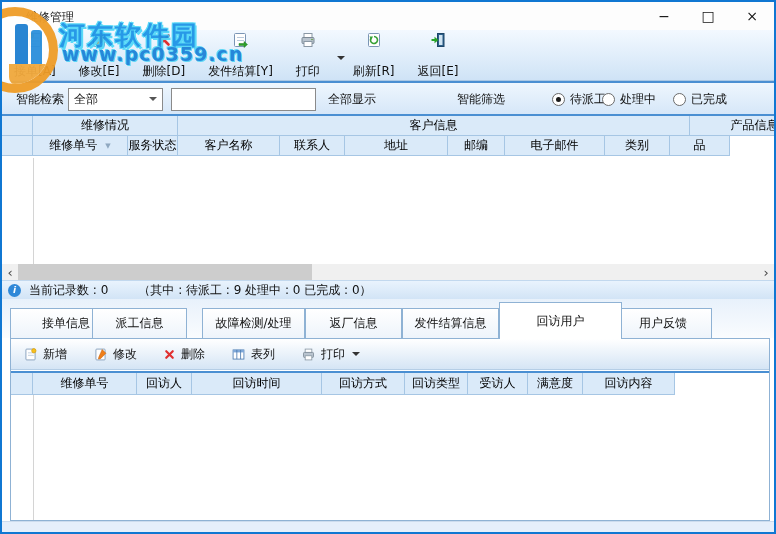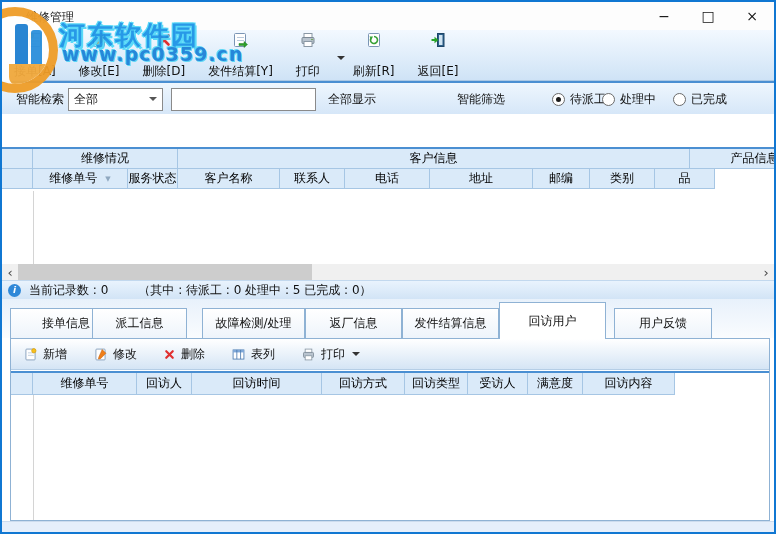--- a/index.html
+++ b/index.html
@@ -24,21 +24,21 @@
   .filterbar { position: absolute; left: 0; top: 79px; width: 772px; height: 33px; border-top: 2px solid #4a8fd2; background: linear-gradient(#eef6fe, #d6e7f8); }
   .filterbar .flabel { position: absolute; top: 8px; }
   .category-box { position: absolute; left: 66px; top: 5px; width: 95px; height: 23px; background: #fff; border: 1px solid #8a8a8a; display: flex; align-items: center; padding-left: 5px; }
   .category-box .chev { position: absolute; right: 5px; top: 8px; width: 0; height: 0; border: 4px solid transparent; border-top-color: #555; }
   .keyword-box { position: absolute; left: 169px; top: 5px; width: 145px; height: 23px; background: #fff; border: 1px solid #8a8a8a; padding: 0 4px; font-size: 12px; font-family: "DejaVu Sans", sans-serif; }
   .radio-item { position: absolute; top: 8px; display: flex; align-items: center; gap: 5px; }
   .radio { width: 13px; height: 13px; border-radius: 50%; border: 1px solid #6b6b6b; background: #fff; }
   .radio.sel::after { content: ""; display: block; width: 5px; height: 5px; border-radius: 50%; background: #1a1a1a; margin: 3px; }
 
   
-  .main-table { position: absolute; left: 0; top: 112px; width: 772px; height: 150px; border-top: 2px solid #4a8fd2; overflow: hidden; margin-top: 33px; }
+  .main-table { position: absolute; left: 0; top: 112px; width: 772px; height: 150px; border-top: 2px solid #4a8fd2; overflow: hidden; }
   .hrow { display: flex; height: 20px; }
   .hcell { flex: none; background: #daeaf9; border-right: 1px solid #a6c6e4; border-bottom: 1px solid #a6c6e4; display: flex; align-items: center; justify-content: center; font-size: 12px; color: #000; white-space: nowrap; overflow: hidden; position: relative; }
   .sort-glyph { font-size: 7px; color: #8fa8c0; margin-left: 8px; }
   .mt-body { position: absolute; left: 0; top: 42px; width: 772px; height: 108px; background: #fff; }
   .ind-line { position: absolute; top: 0; bottom: 0; width: 1px; background: #d4d4d4; }
 
   
   .hscroll { position: absolute; left: 0; top: 262px; width: 772px; height: 16px; background: #f0f0f0; }
   .hs-arrow { position: absolute; top: 0; width: 16px; height: 16px; display: flex; align-items: center; justify-content: center; color: #444; font-size: 13px; }
   .hs-thumb { position: absolute; left: 16px; top: 0; width: 294px; height: 16px; background: #cdcdcd; }
@@ -199,50 +199,50 @@
     </div>
     <div class="hrow">
       <div class="hcell" style="width:31px;"></div>
       <div class="hcell" style="width:95px;">
         <span>维修单号</span>
         <span class="sort-glyph">▼</span>
       </div>
       <div class="hcell" style="width:50px;text-align:center;">服务状态</div>
       <div class="hcell" style="width:102px;">客户名称</div>
       <div class="hcell" style="width:65px;">联系人</div>
-      <div class="hcell" style="width:85px;">电话</div>
       <div class="hcell" style="width:103px;">地址</div>
       <div class="hcell" style="width:57px;">邮编</div>
+      <div class="hcell" style="width:100px;">电子邮件</div>
       <div class="hcell" style="width:65px;">类别</div>
       <div class="hcell" style="width:60px;">品</div>
     </div>
     <div class="mt-body">
       <div class="ind-line" style="left:31px;"></div>
     </div>
   </div>
 
   <div class="hscroll">
     <div class="hs-arrow" style="left:0;">‹</div>
     <div class="hs-thumb"></div>
     <div class="hs-arrow" style="right:0;">›</div>
   </div>
 
   <div class="statusbar">
     <span class="info-icon">i</span>
     <span class="st-count">当前记录数 : 0</span>
-    <span class="st-breakdown">（其中 : 待派工 : 0   处理中 : 5   已完成 : 0）</span>
+    <span class="st-breakdown">（其中 : 待派工 : 9   处理中 : 0   已完成 : 0）</span>
   </div>
 
   <div class="tabstrip">
     <div class="tab" style="left:8px; width:112px;">接单信息</div>
     <div class="tab" style="left:90px; width:95px;">派工信息</div>
     <div class="tab" style="left:200px; width:103px;">故障检测/处理</div>
     <div class="tab" style="left:303px; width:97px;">返厂信息</div>
     <div class="tab" style="left:400px; width:97px;">发件结算信息</div>
-    <div class="tab active" style="left:497px; width:107px;">回访用户</div>
+    <div class="tab active" style="left:497px; width:123px;">回访用户</div>
     <div class="tab" style="left:612px; width:98px;">用户反馈</div>
   </div>
 
   <div class="panel">
     <div class="panel-toolbar">
       <div class="pt-btn">
         <span>
             <svg width="15" height="15" viewBox="0 0 18 18">
               <rect x="3.5" y="2.5" width="11" height="13" rx="1" fill="#fefefe" stroke="#7a95b5"></rect>
               <path d="M6 7h7M6 10h7" stroke="#b8c8da"></path>

